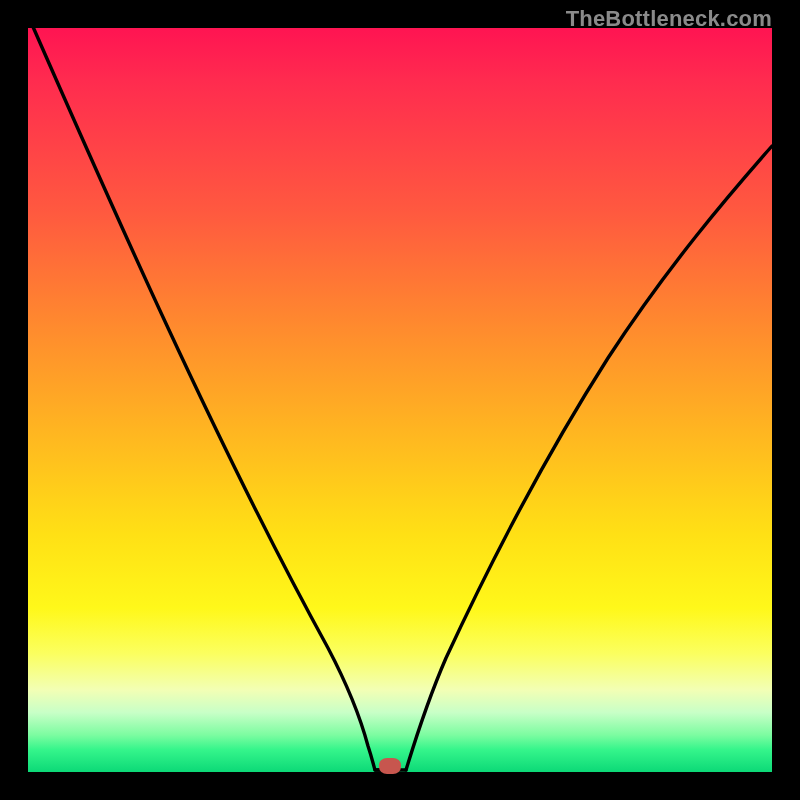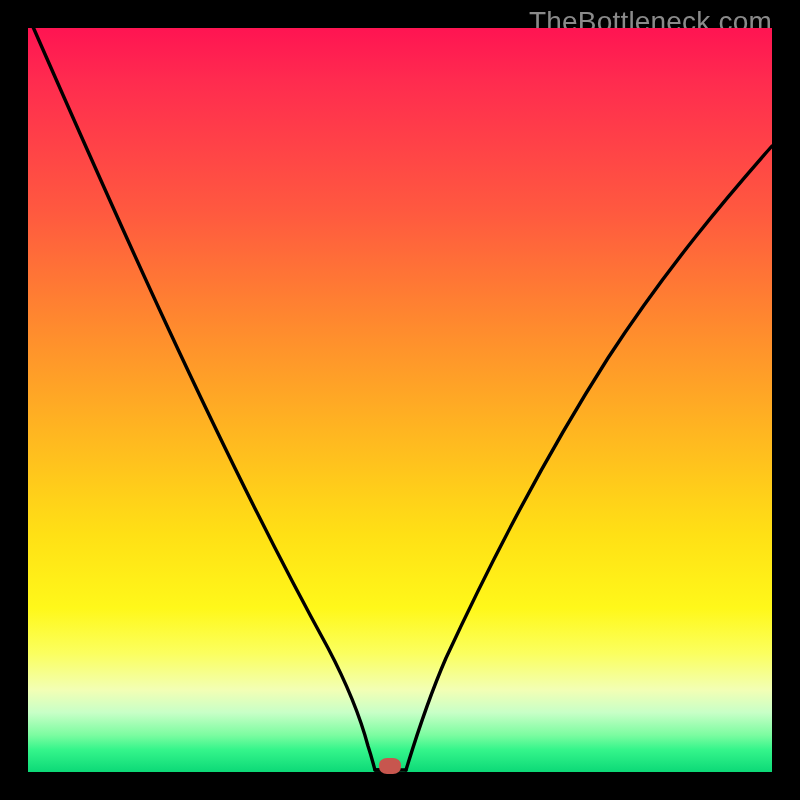--- a/index.html
+++ b/index.html
@@ -39,23 +39,23 @@
       #7dfca1 95%,
       #35f58b 97%,
       #0cd977 100%
     );
   }
   .watermark {
     position: absolute;
     top: 6px;
     right: 28px;
     color: #8a8a8a;
-    font-size: 28px;
+    font-size: 22px;
     letter-spacing: 0.2px;
-    font-weight: 400;
+    font-weight: 700;
     user-select: none;
     margin-left: 44px;
   }
   svg.curves {
     position: absolute;
     inset: 0;
     width: 100%;
     height: 100%;
     overflow: visible;
   }

